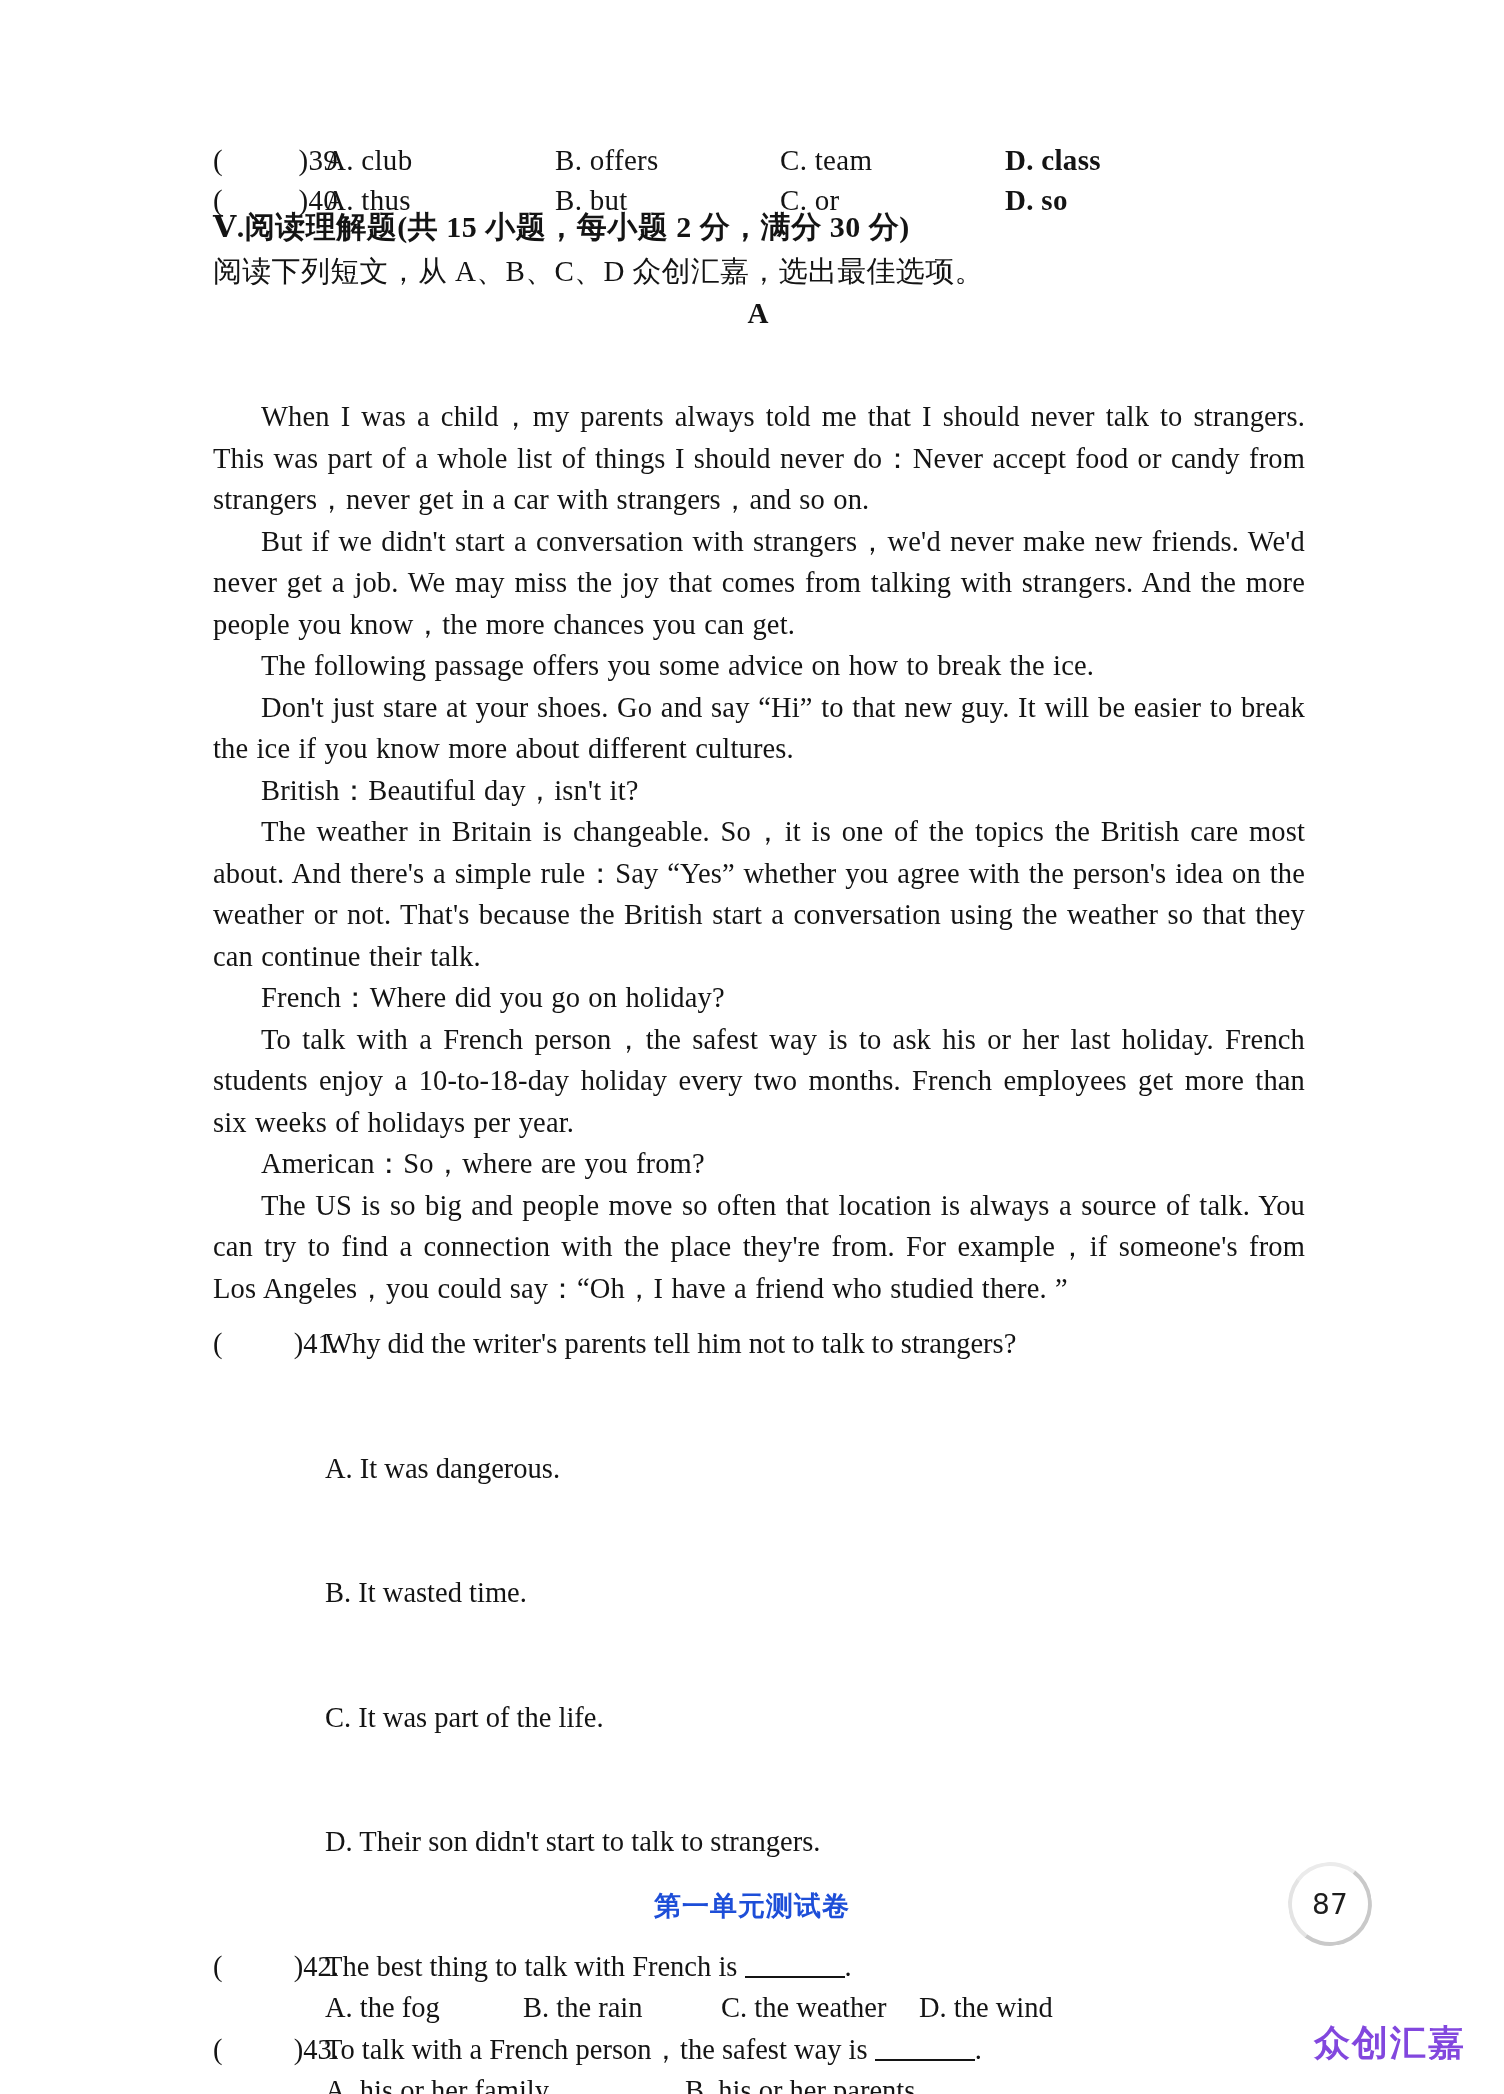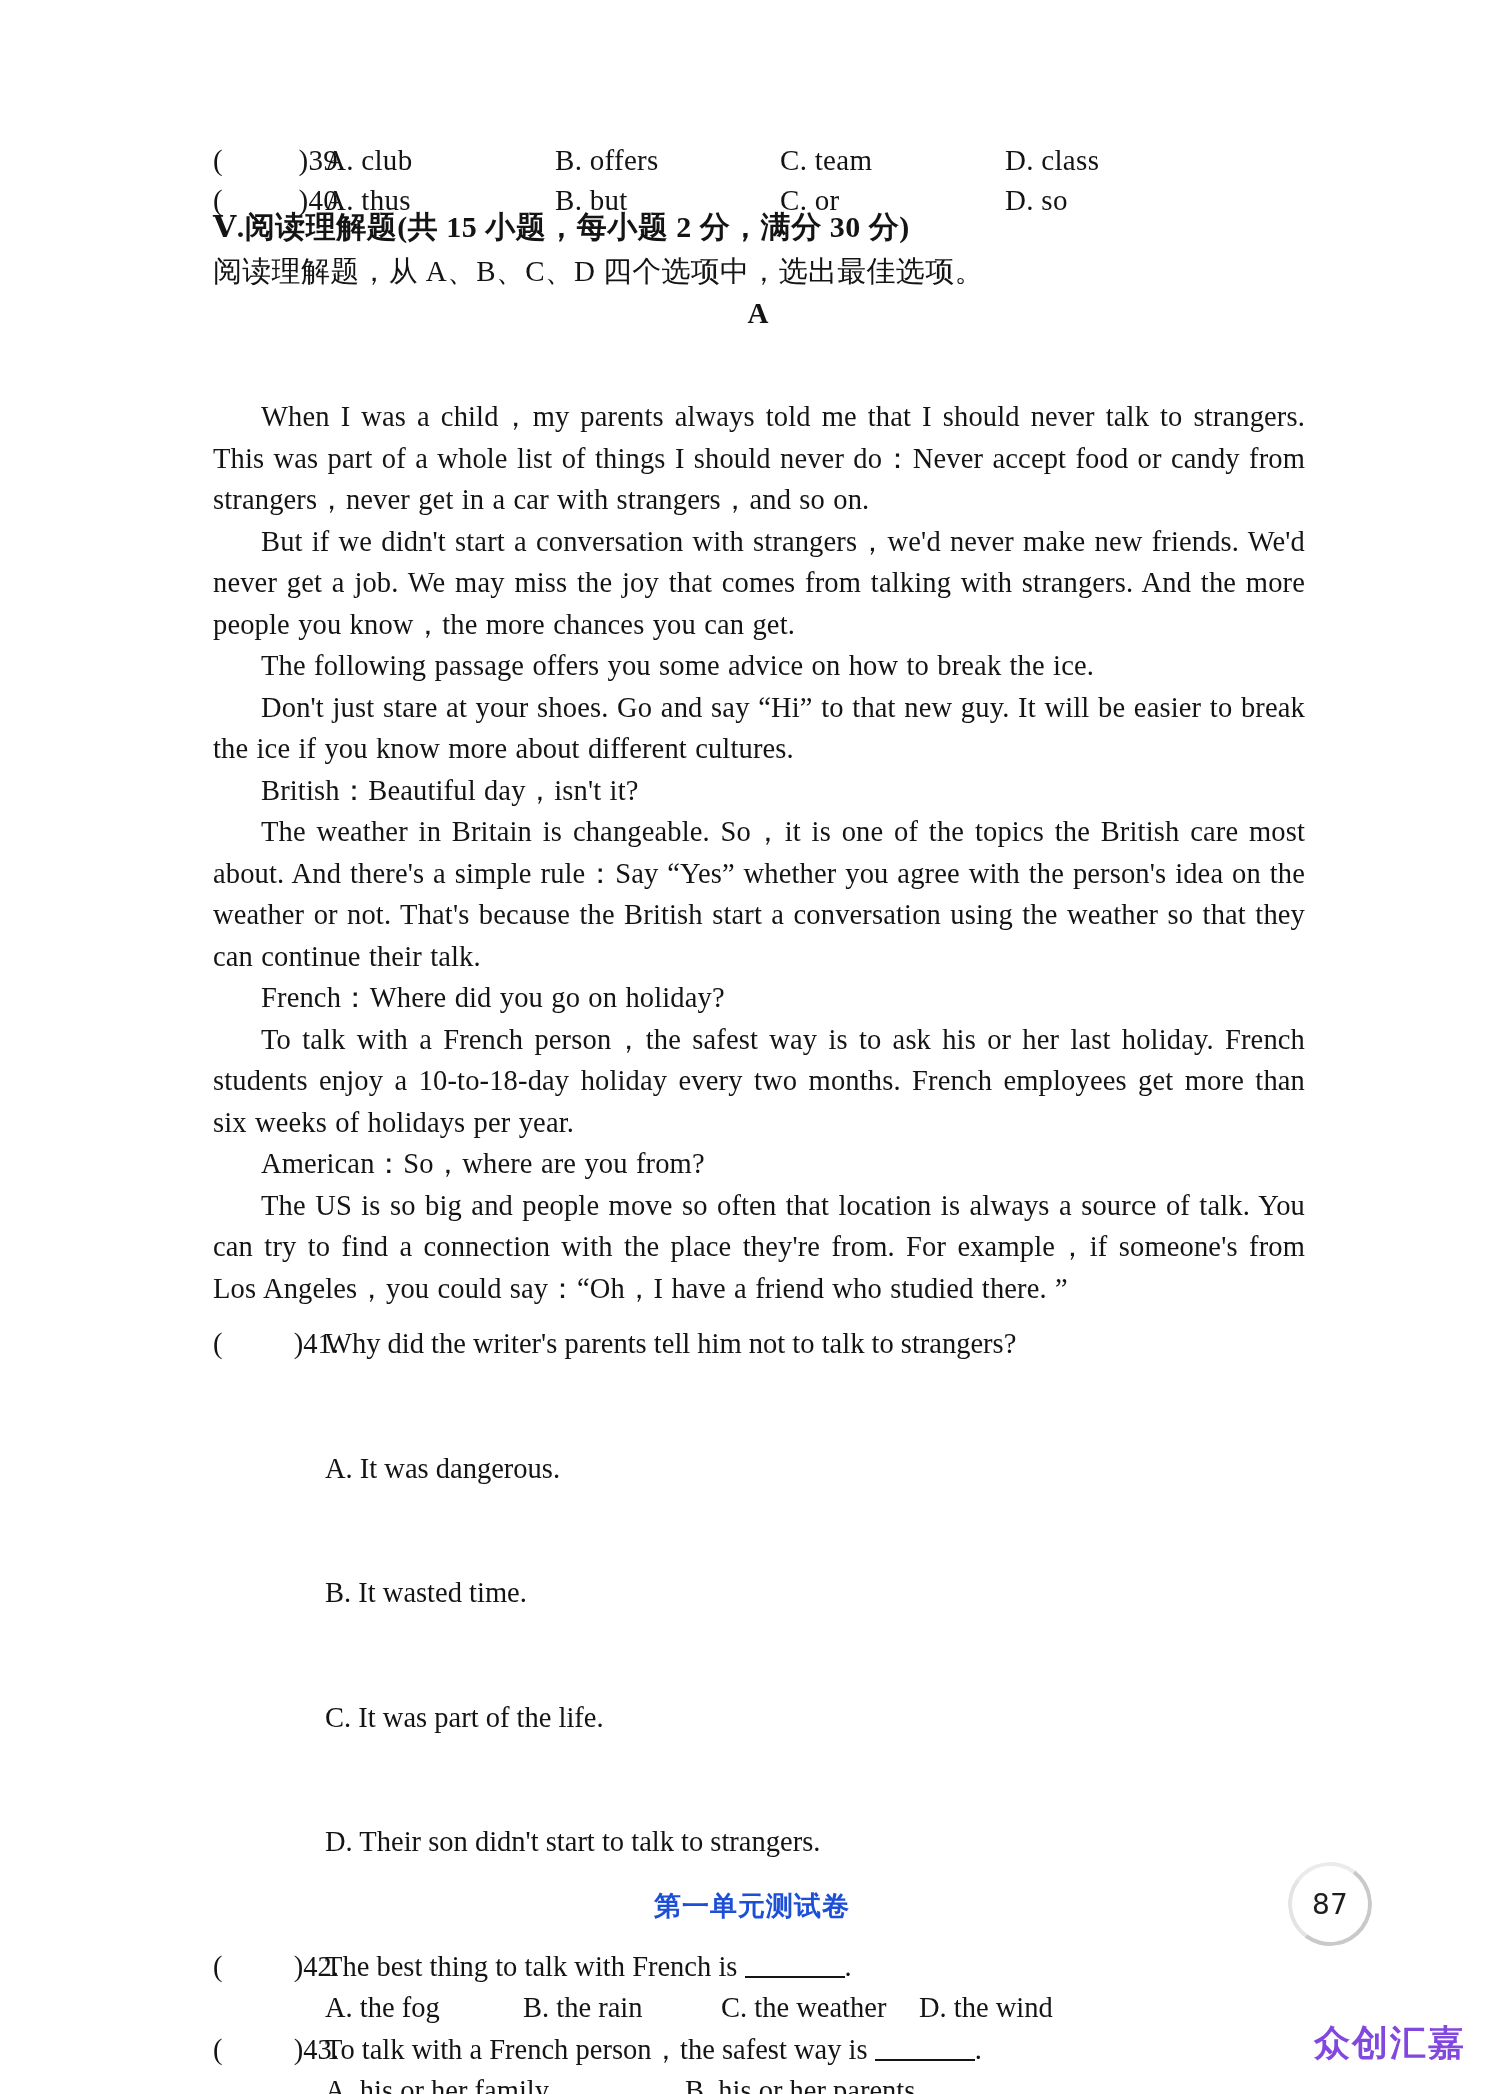--- a/index.html
+++ b/index.html
@@ -25,21 +25,21 @@
     align-items:baseline;
     font-size:29px;
     line-height:40px;
     letter-spacing:.3px;
     white-space:pre;
   }
   .mcq-row .paren { width:112px; flex:0 0 112px; }
   .mcq-row .optA { width:230px; flex:0 0 230px; }
   .mcq-row .optB { width:225px; flex:0 0 225px; }
   .mcq-row .optC { width:225px; flex:0 0 225px; }
-  .mcq-row .optD { flex:0 0 auto; }
+  .mcq-row .optD { flex:0 0 auto;font-weight:bold; }
 
   .section-head {
     font-size:30px;
     font-weight:bold;
     line-height:44px;
     font-family:"Liberation Serif","DejaVu Serif",serif;
     letter-spacing:.5px;
     white-space:pre;
   }
   .instr {
@@ -158,21 +158,21 @@
       <span class="paren">(          )40.</span>
       <span class="optA">A. thus</span>
       <span class="optB">B. but</span>
       <span class="optC">C. or</span>
       <span class="optD">D. so</span>
     </div>
   </div>
 
   <div class="col" style="top:205px;">
     <div class="section-head">Ⅴ.阅读理解题(共 15 小题，每小题 2 分，满分 30 分)</div>
-    <div class="instr">阅读理解题，从 A、B、C、D 四个选项中，选出最佳选项。</div>
+    <div class="instr">阅读下列短文，从 A、B、C、D 众创汇嘉，选出最佳选项。</div>
     <div class="passage-label">A</div>
   </div>
 
   <div class="col" style="top:396px; width:1092px;">
     <p class="para">When I was a child，my parents always told me that I should never talk to strangers. This was part of a whole list of things I should never do：Never accept food or candy from strangers，never get in a car with strangers，and so on.</p>
     <p class="para">But if we didn't start a conversation with strangers，we'd never make new friends. We'd never get a job. We may miss the joy that comes from talking with strangers. And the more people you know，the more chances you can get.</p>
     <p class="para">The following passage offers you some advice on how to break the ice.</p>
     <p class="para">Don't just stare at your shoes. Go and say “Hi” to that new guy. It will be easier to break the ice if you know more about different cultures.</p>
     <p class="para">British：Beautiful day，isn't it?</p>
     <p class="para">The weather in Britain is changeable. So，it is one of the topics the British care most about. And there's a simple rule：Say “Yes” whether you agree with the person's idea on the weather or not. That's because the British start a conversation using the weather so that they can continue their talk.</p>

